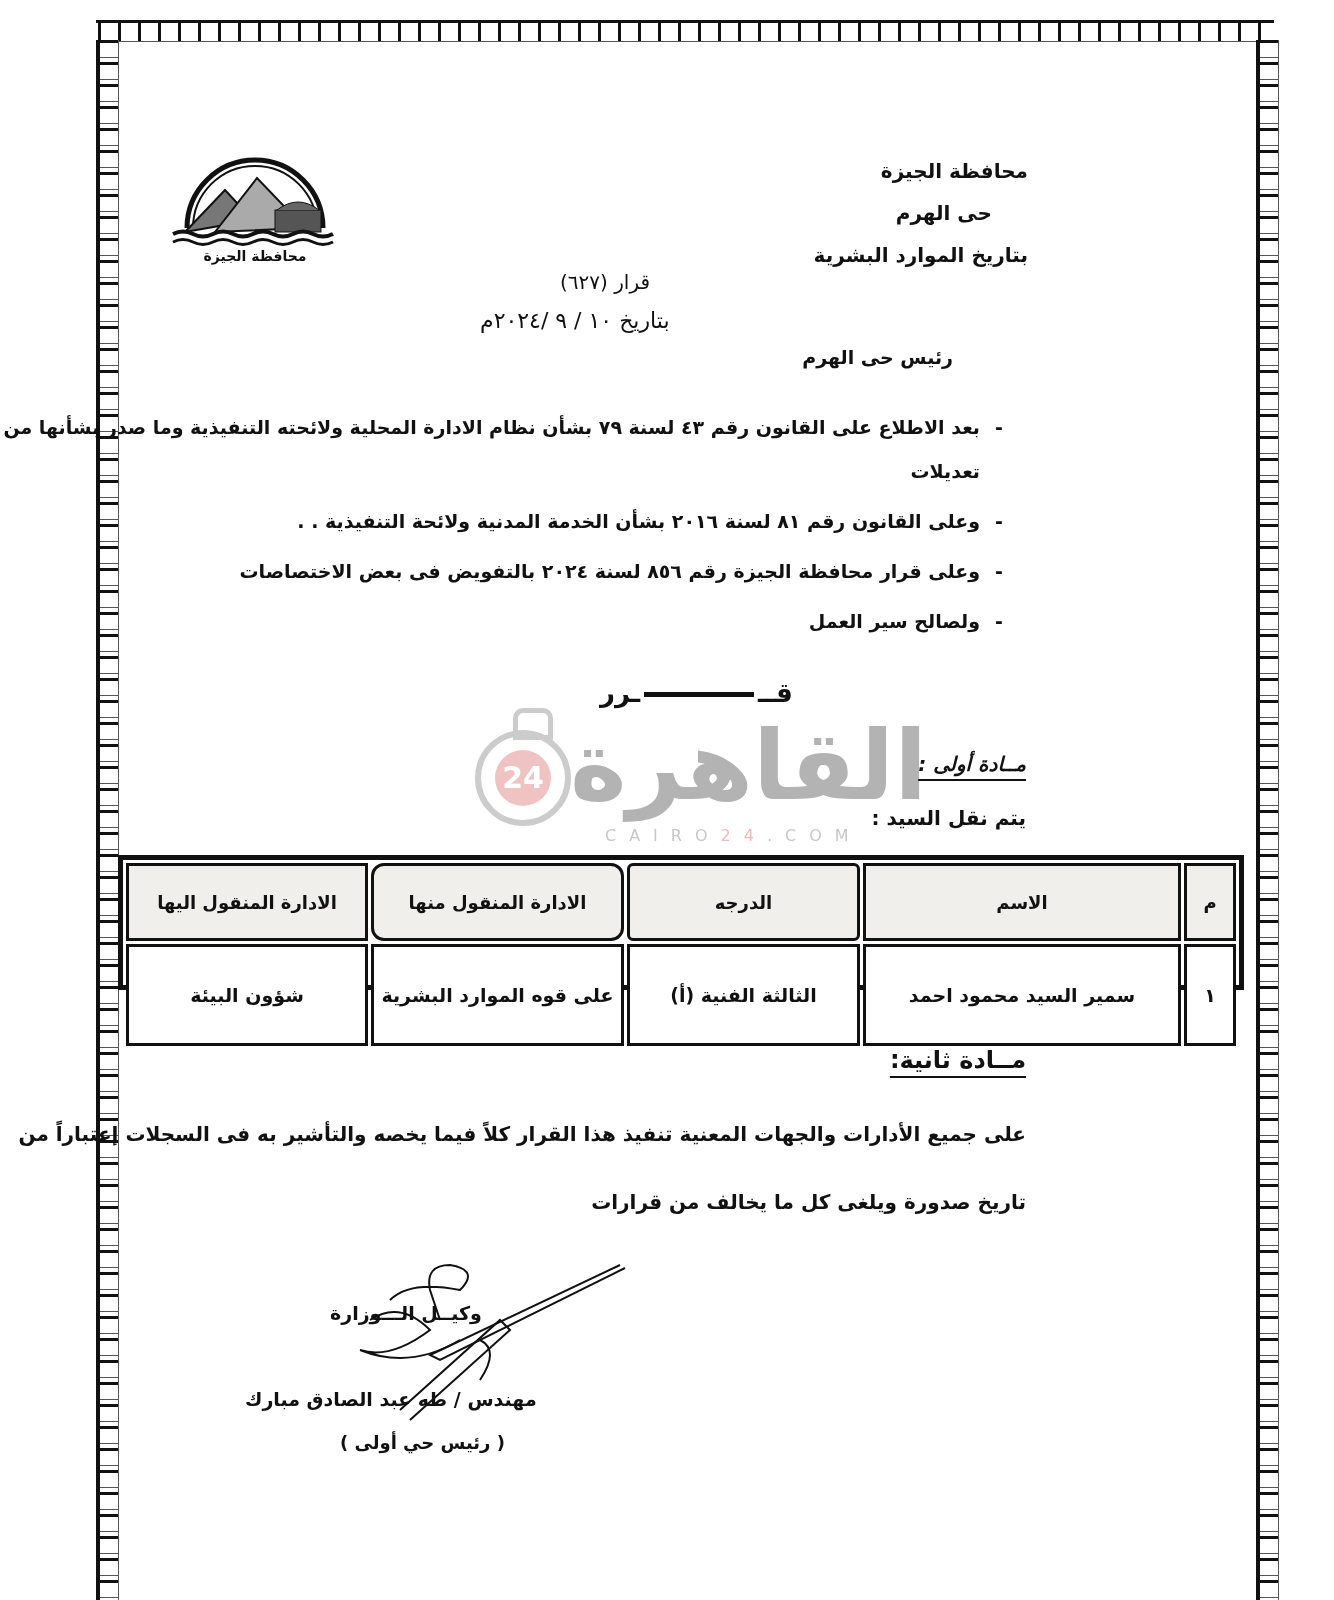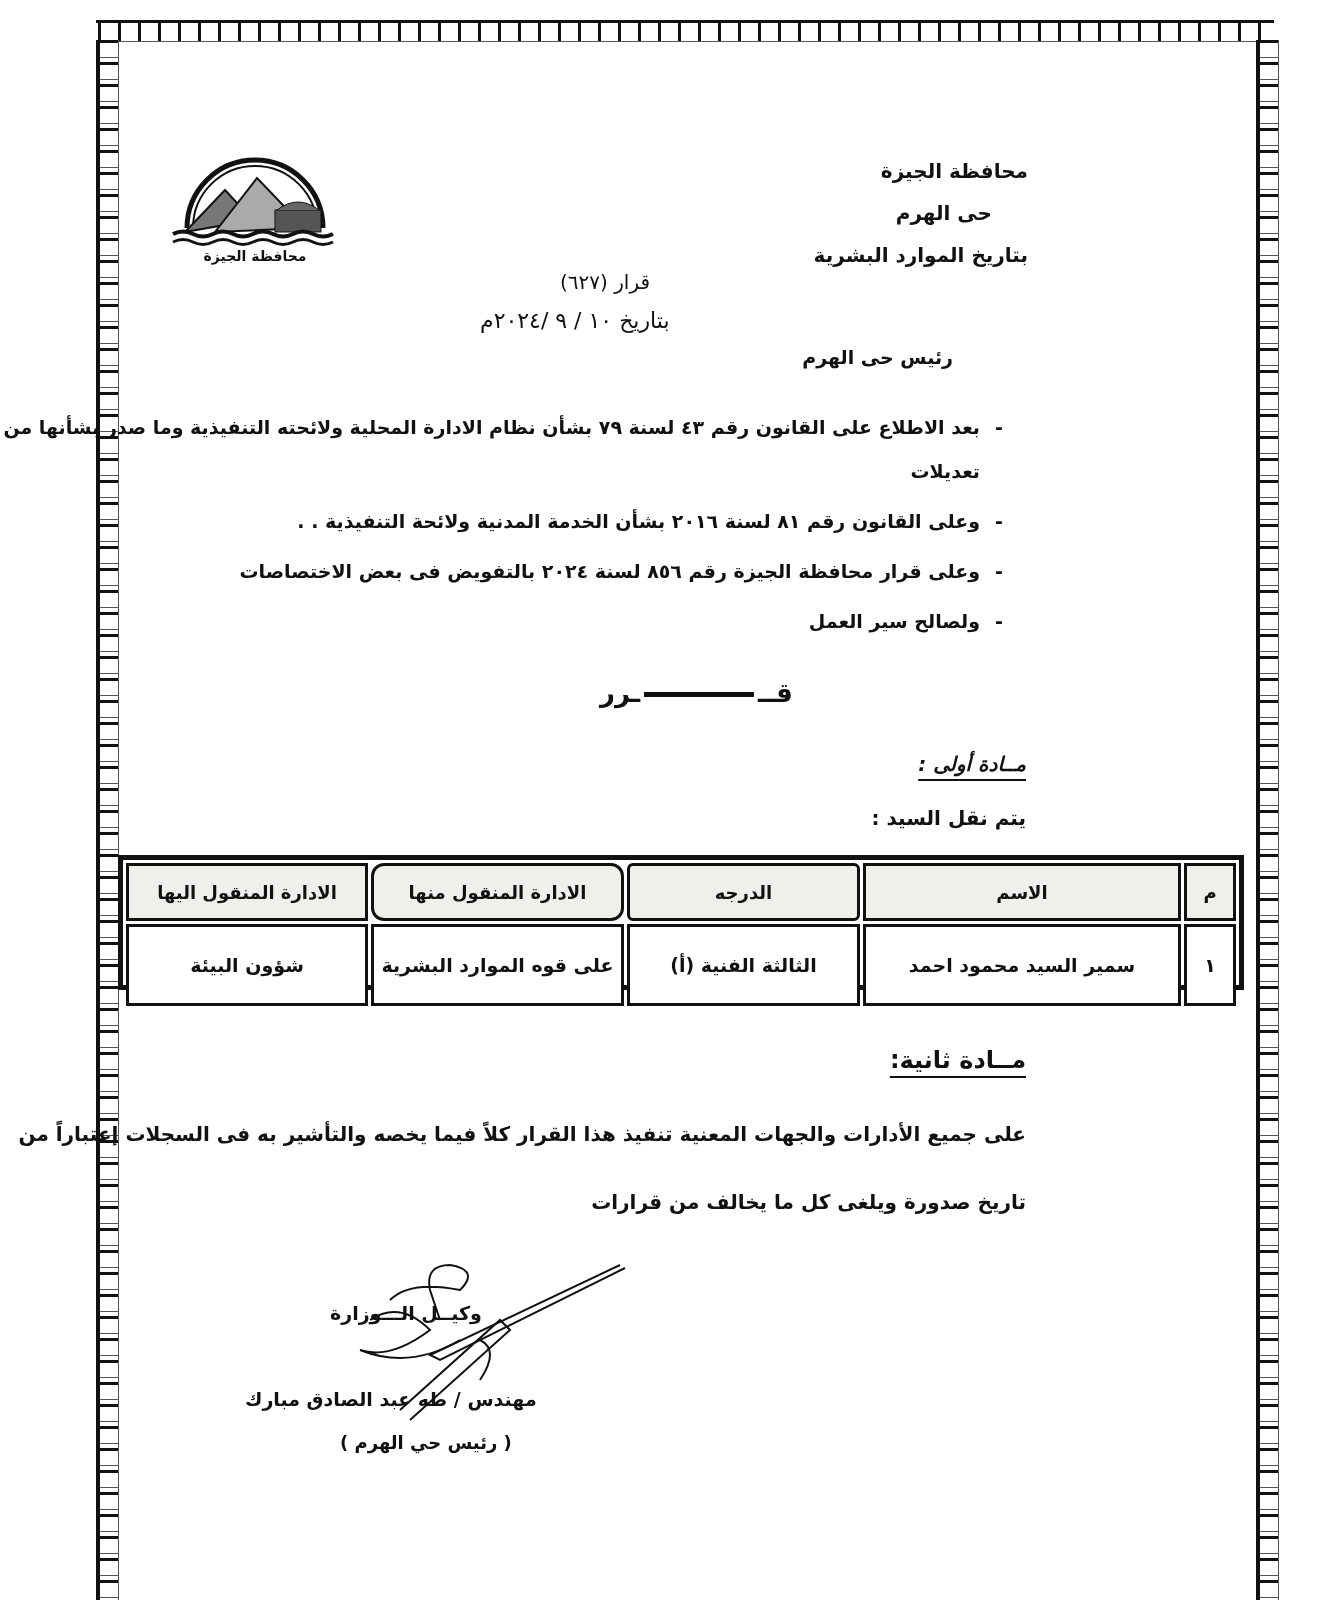--- a/index.html
+++ b/index.html
@@ -46,21 +46,21 @@
     .wm-sub span { color: #e9a3a3; }
     .wm-clock { position: absolute; left: 0; top: 10px; width: 84px; height: 84px; border: 6px solid #bbb; border-radius: 50%; }
     .wm-clock-face { position: absolute; left: 14px; top: 14px; width: 56px; height: 56px; border-radius: 50%; background: #ecb0b0; color: #fff; font-size: 30px; font-weight: bold; text-align: center; line-height: 56px; }
     .wm-clock-top { position: absolute; left: 32px; top: -28px; width: 30px; height: 22px; border: 5px solid #bbb; border-radius: 10px 10px 0 0; }
 
     .article1-title { right: 132px; top: 752px; font-size: 20px; font-weight: bold; text-decoration: underline; text-underline-offset: 8px; font-style: italic; }
     .transfer-line { right: 132px; top: 806px; font-size: 20px; font-weight: bold; }
 
     .table-wrap { left: 118px; top: 855px; width: 1126px; height: 135px; border: 5px solid #111; box-sizing: border-box; }
     table.transfer { width: 100%; height: 100%; border-collapse: separate; border-spacing: 3px; direction: rtl; }
-    table.transfer th, table.transfer td { border: 3px solid #111; text-align: center; font-size: 19px; font-weight: bold; padding: 7px 6px; margin-left: 48px; }
+    table.transfer th, table.transfer td { border: 3px solid #111; text-align: center; font-size: 19px; font-weight: bold; padding: 17px 6px; margin-left: 48px; }
     table.transfer th { background: #f1efec; height: 38px; font-size: 18px; }
     table.transfer td { height: 62px; background: #fff; }
     table.transfer .col-m { width: 34px; }
     table.transfer .col-name { width: 300px; }
     table.transfer .col-grade { width: 215px; border-radius: 6px; }
     table.transfer .col-from { width: 235px; border-radius: 13px; }
 
     .article2-title { right: 132px; top: 1046px; font-size: 24px; font-weight: bold; text-decoration: underline; text-underline-offset: 8px; }
     .article2-body { right: 132px; top: 1100px; width: 1060px; font-size: 20px; font-weight: bold; line-height: 68px; }
 
@@ -119,20 +119,30 @@
     <div class="clause">
       <span class="dash">-</span>
       <span class="txt">ولصالح سير العمل</span>
     </div>
   </div>
 
   <div class="abs decided rtl">
     <span>قــ</span><span class="tatweel"></span><span>ـرر</span>
   </div>
 
+  <div class="abs watermark">
+    <div class="wm-clock">
+      <div class="wm-clock-top"></div>
+      <div class="wm-clock-face">24</div>
+    </div>
+    <div class="wm-text">القاهرة</div>
+    <div class="wm-sub">
+      <b style="font-weight:normal">CAIRO</b><span>24</span><b style="font-weight:normal">.COM</b>
+    </div>
+  </div>
 
   <div class="abs article1-title rtl">مــادة أولى :</div>
   <div class="abs transfer-line rtl">يتم نقل السيد :</div>
 
   <div class="abs table-wrap">
     <table class="transfer">
       <thead>
         <tr>
           <th class="col-m">م</th>
           <th class="col-name">الاسم</th>
@@ -163,15 +173,15 @@
     <svg width="300" height="170" viewBox="0 0 300 170">
       <path d="M290 5 L100 95 L110 100 L295 8" fill="none" stroke="#111" stroke-width="2"></path>
       <path d="M60 40 Q80 20 130 30 Q150 10 120 5 Q95 5 100 30 L110 60" fill="none" stroke="#111" stroke-width="2"></path>
       <path d="M40 60 Q70 40 100 70 Q60 100 30 90 Q80 110 130 80" fill="none" stroke="#111" stroke-width="2"></path>
       <path d="M80 160 L180 70 L170 60 L70 150" fill="none" stroke="#111" stroke-width="2"></path>
       <path d="M150 120 Q170 90 150 80" fill="none" stroke="#111" stroke-width="2"></path>
     </svg>
   </div>
   <div class="abs sig-title rtl">وكيــل الـــوزارة</div>
   <div class="abs sig-name rtl">مهندس / طه عبد الصادق مبارك</div>
-  <div class="abs sig-role rtl">( رئيس حي الهرم )</div>
+  <div class="abs sig-role rtl">( رئيس حي أولى )</div>
 
 </div>
 
 </body></html>

